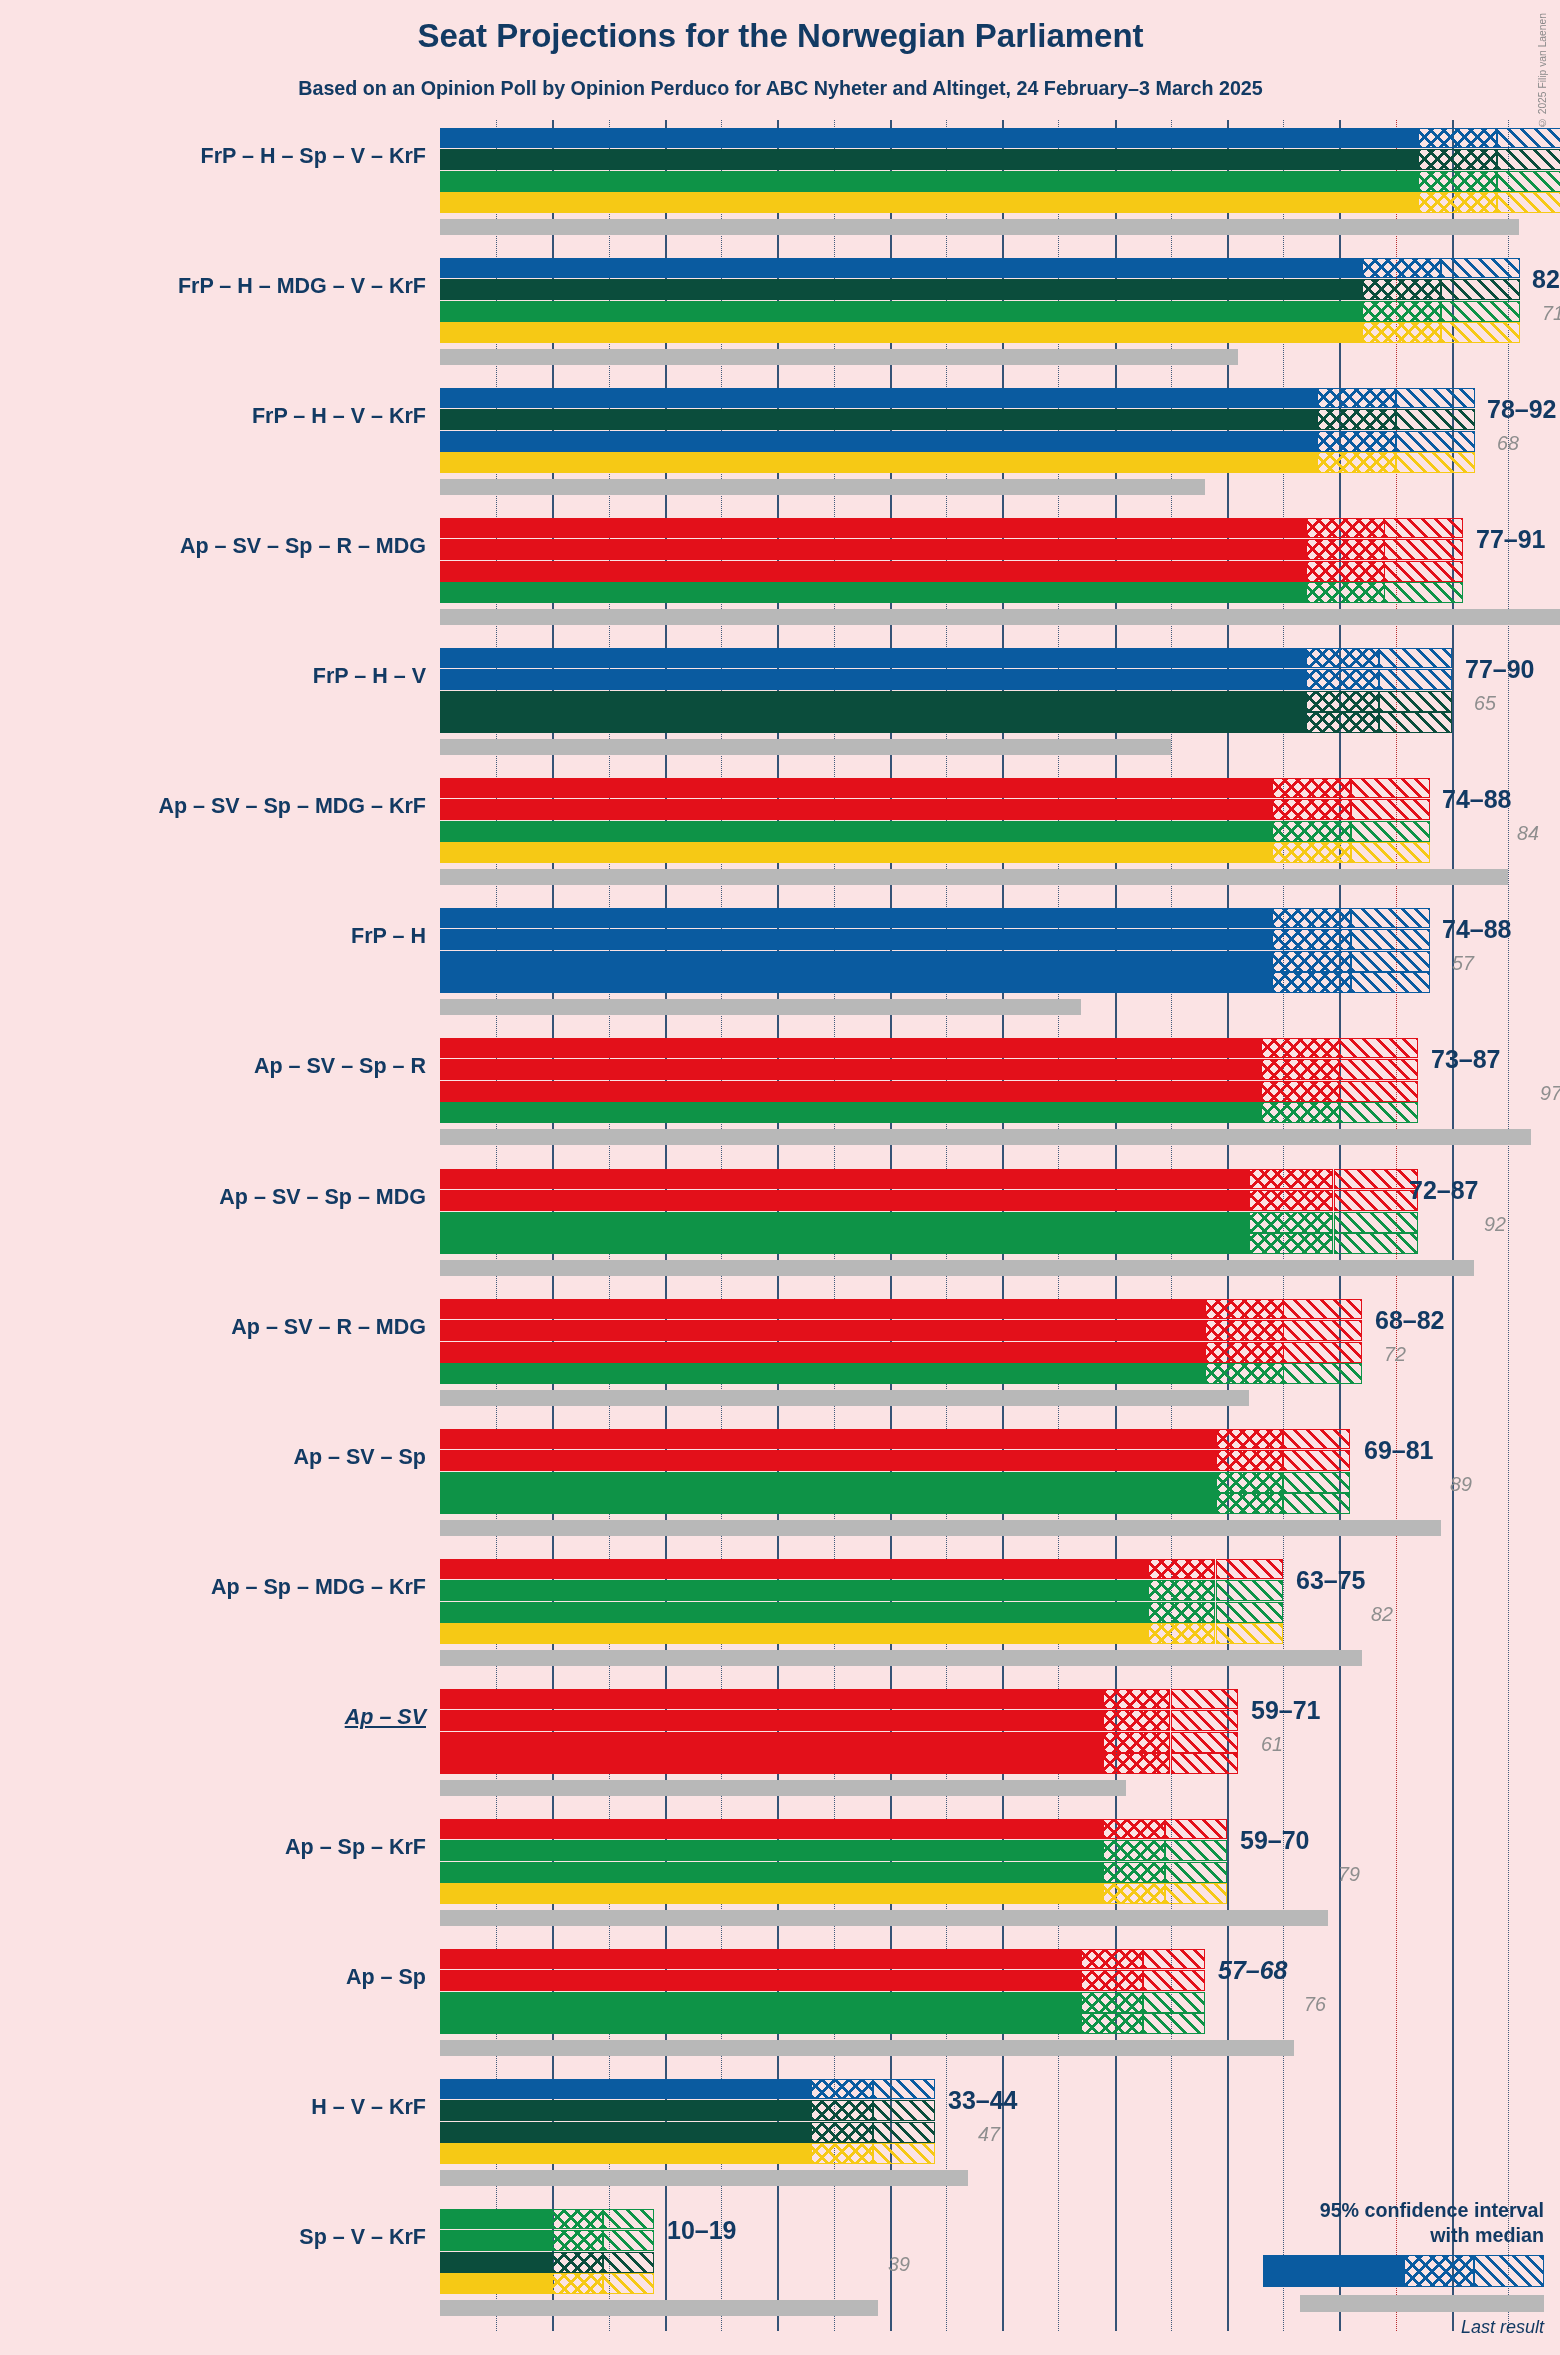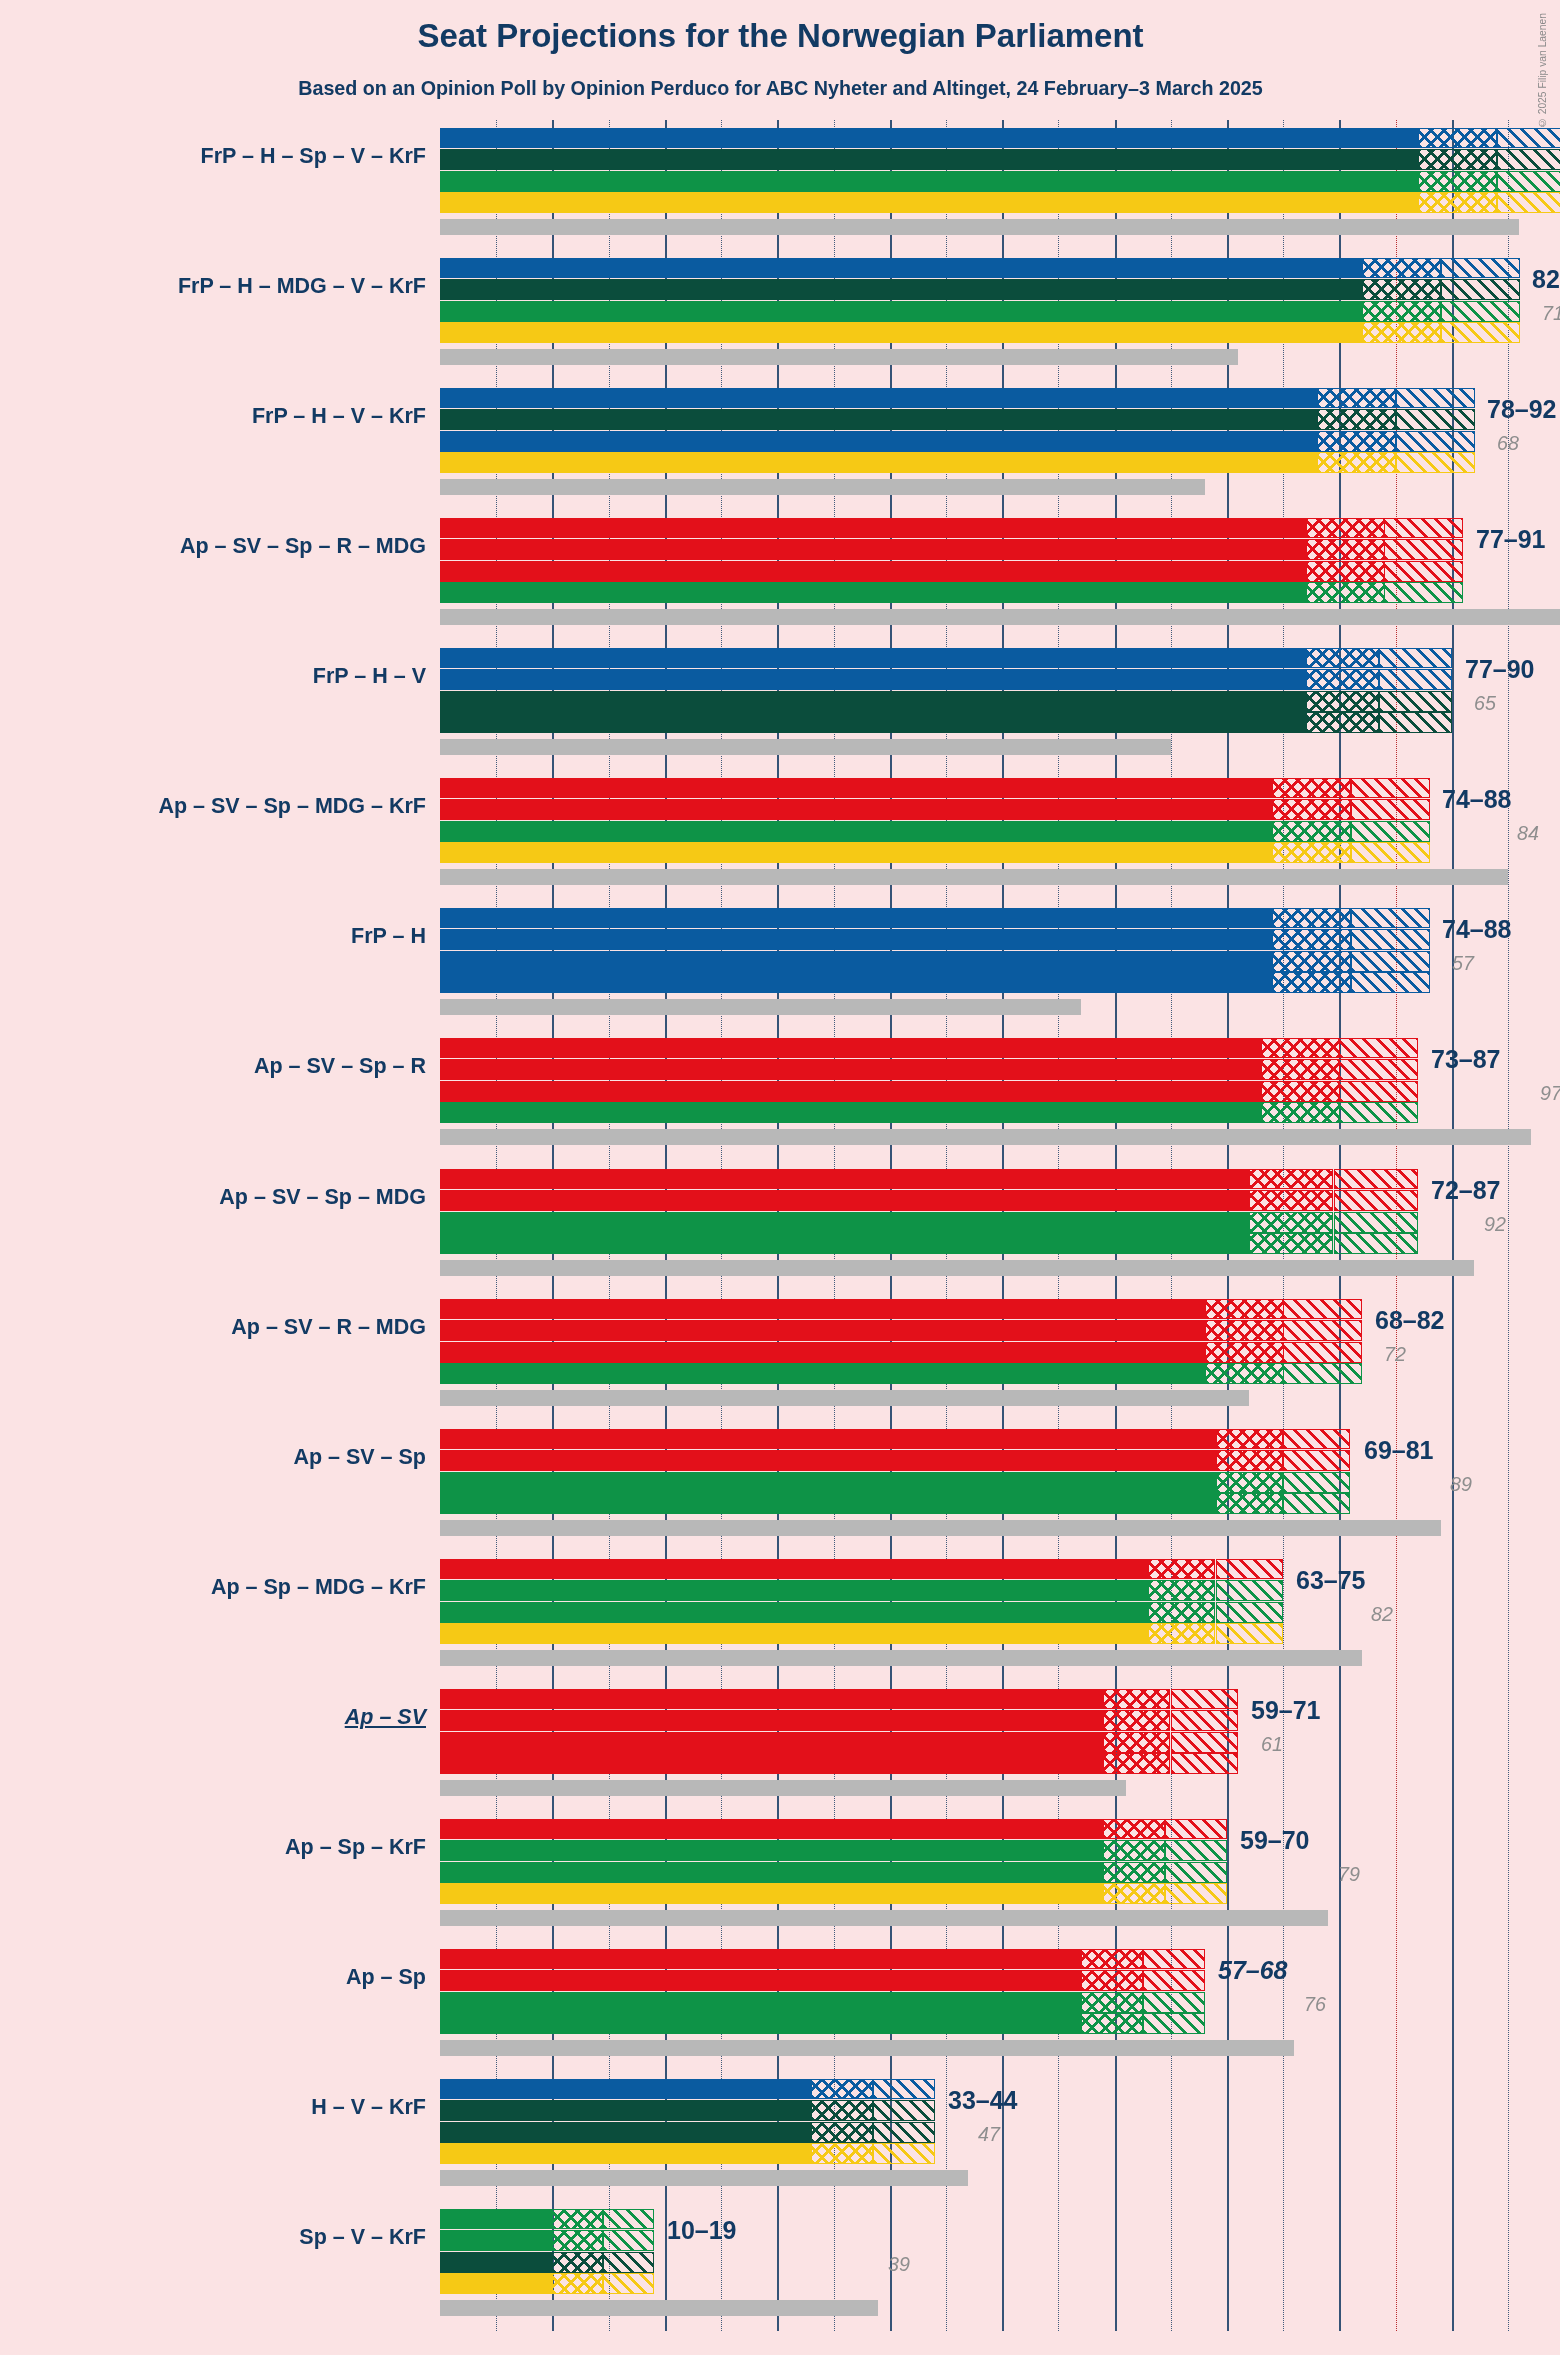--- a/index.html
+++ b/index.html
@@ -247,21 +247,21 @@
         <div class="bar" style="left: 0px; top: 29px; width: 809px; height: 20.6px; background: rgb(227, 16, 26);"></div>
         <div class="ci" style="left: 809px; top: 29px; width: 84px; height: 20.6px; border: 1.9px solid rgb(227, 16, 26); box-sizing: border-box; background: repeating-linear-gradient(45deg, rgb(227, 16, 26) 0px, rgb(227, 16, 26) 2.8px, transparent 2.8px, transparent 9.4px), repeating-linear-gradient(-45deg, rgb(227, 16, 26) 0px, rgb(227, 16, 26) 2.8px, transparent 2.8px, transparent 9.4px);"></div>
         <div class="ci" style="left: 894px; top: 29px; width: 84px; height: 20.6px; border: 1.9px solid rgb(227, 16, 26); box-sizing: border-box; background: repeating-linear-gradient(45deg, rgb(227, 16, 26) 0px, rgb(227, 16, 26) 2.8px, transparent 2.8px, transparent 9.4px);"></div>
         <div class="bar" style="left: 0px; top: 51px; width: 809px; height: 20.6px; background: rgb(14, 147, 71);"></div>
         <div class="ci" style="left: 809px; top: 51px; width: 84px; height: 20.6px; border: 1.9px solid rgb(14, 147, 71); box-sizing: border-box; background: repeating-linear-gradient(45deg, rgb(14, 147, 71) 0px, rgb(14, 147, 71) 2.8px, transparent 2.8px, transparent 9.4px), repeating-linear-gradient(-45deg, rgb(14, 147, 71) 0px, rgb(14, 147, 71) 2.8px, transparent 2.8px, transparent 9.4px);"></div>
         <div class="ci" style="left: 894px; top: 51px; width: 84px; height: 20.6px; border: 1.9px solid rgb(14, 147, 71); box-sizing: border-box; background: repeating-linear-gradient(45deg, rgb(14, 147, 71) 0px, rgb(14, 147, 71) 2.8px, transparent 2.8px, transparent 9.4px);"></div>
         <div class="bar" style="left: 0px; top: 72px; width: 809px; height: 20.6px; background: rgb(14, 147, 71);"></div>
         <div class="ci" style="left: 809px; top: 72px; width: 84px; height: 20.6px; border: 1.9px solid rgb(14, 147, 71); box-sizing: border-box; background: repeating-linear-gradient(45deg, rgb(14, 147, 71) 0px, rgb(14, 147, 71) 2.8px, transparent 2.8px, transparent 9.4px), repeating-linear-gradient(-45deg, rgb(14, 147, 71) 0px, rgb(14, 147, 71) 2.8px, transparent 2.8px, transparent 9.4px);"></div>
         <div class="ci" style="left: 894px; top: 72px; width: 84px; height: 20.6px; border: 1.9px solid rgb(14, 147, 71); box-sizing: border-box; background: repeating-linear-gradient(45deg, rgb(14, 147, 71) 0px, rgb(14, 147, 71) 2.8px, transparent 2.8px, transparent 9.4px);"></div>
         <div class="lastres" style="left: 0px; top: 99px; width: 1034px; height: 16px;"></div>
-        <div class="range" style="left: 991px; top: 15px;">72–87</div>
+        <div class="range" style="left: 969px; top: 15px;">72–87</div>
         <div class="lastval" style="left: 1044px; top: 52px;">92</div>
       </div>
       <div class="row" style="top: 1171px; height: 130px;">
         <div class="rowlabel" style="left: -440px; width: 426px; top: 24px;">Ap – SV – R – MDG</div>
         <div class="bar" style="left: 0px; top: 7.5px; width: 765px; height: 20.6px; background: rgb(227, 16, 26);"></div>
         <div class="ci" style="left: 765px; top: 7.5px; width: 79px; height: 20.6px; border: 1.9px solid rgb(227, 16, 26); box-sizing: border-box; background: repeating-linear-gradient(45deg, rgb(227, 16, 26) 0px, rgb(227, 16, 26) 2.8px, transparent 2.8px, transparent 9.4px), repeating-linear-gradient(-45deg, rgb(227, 16, 26) 0px, rgb(227, 16, 26) 2.8px, transparent 2.8px, transparent 9.4px);"></div>
         <div class="ci" style="left: 843px; top: 7.5px; width: 79px; height: 20.6px; border: 1.9px solid rgb(227, 16, 26); box-sizing: border-box; background: repeating-linear-gradient(45deg, rgb(227, 16, 26) 0px, rgb(227, 16, 26) 2.8px, transparent 2.8px, transparent 9.4px);"></div>
         <div class="bar" style="left: 0px; top: 29px; width: 765px; height: 20.6px; background: rgb(227, 16, 26);"></div>
         <div class="ci" style="left: 765px; top: 29px; width: 79px; height: 20.6px; border: 1.9px solid rgb(227, 16, 26); box-sizing: border-box; background: repeating-linear-gradient(45deg, rgb(227, 16, 26) 0px, rgb(227, 16, 26) 2.8px, transparent 2.8px, transparent 9.4px), repeating-linear-gradient(-45deg, rgb(227, 16, 26) 0px, rgb(227, 16, 26) 2.8px, transparent 2.8px, transparent 9.4px);"></div>
         <div class="ci" style="left: 843px; top: 29px; width: 79px; height: 20.6px; border: 1.9px solid rgb(227, 16, 26); box-sizing: border-box; background: repeating-linear-gradient(45deg, rgb(227, 16, 26) 0px, rgb(227, 16, 26) 2.8px, transparent 2.8px, transparent 9.4px);"></div>
@@ -396,14 +396,29 @@
         <div class="ci" style="left: 163px; top: 51px; width: 51px; height: 20.6px; border: 1.9px solid rgb(11, 77, 60); box-sizing: border-box; background: repeating-linear-gradient(45deg, rgb(11, 77, 60) 0px, rgb(11, 77, 60) 2.8px, transparent 2.8px, transparent 9.4px);"></div>
         <div class="bar" style="left: 0px; top: 72px; width: 112px; height: 20.6px; background: rgb(246, 201, 21);"></div>
         <div class="ci" style="left: 112px; top: 72px; width: 51px; height: 20.6px; border: 1.9px solid rgb(246, 201, 21); box-sizing: border-box; background: repeating-linear-gradient(45deg, rgb(246, 201, 21) 0px, rgb(246, 201, 21) 2.8px, transparent 2.8px, transparent 9.4px), repeating-linear-gradient(-45deg, rgb(246, 201, 21) 0px, rgb(246, 201, 21) 2.8px, transparent 2.8px, transparent 9.4px);"></div>
         <div class="ci" style="left: 163px; top: 72px; width: 51px; height: 20.6px; border: 1.9px solid rgb(246, 201, 21); box-sizing: border-box; background: repeating-linear-gradient(45deg, rgb(246, 201, 21) 0px, rgb(246, 201, 21) 2.8px, transparent 2.8px, transparent 9.4px);"></div>
         <div class="lastres" style="left: 0px; top: 99px; width: 438px; height: 16px;"></div>
         <div class="range" style="left: 227px; top: 15px;">10–19</div>
         <div class="lastval" style="left: 448px; top: 52px;">39</div>
       </div>
     </div>
 
+  <div class="legend">
+    <div class="l1">95% confidence interval</div>
+    <div class="l1">with median</div>
+    <div class="swatchrow">
+      <div class="sw" id="legend-sw" style="width: 281px; display: flex;">
+          <div style="width: 141px; height: 32px; background: rgb(10, 91, 160);"></div>
+          <div style="width: 70px; height: 32px; border: 1.9px solid rgb(10, 91, 160); box-sizing: border-box; background: repeating-linear-gradient(45deg, rgb(10, 91, 160) 0px, rgb(10, 91, 160) 2.8px, transparent 2.8px, transparent 9.4px), repeating-linear-gradient(-45deg, rgb(10, 91, 160) 0px, rgb(10, 91, 160) 2.8px, transparent 2.8px, transparent 9.4px);"></div>
+          <div style="width: 70px; height: 32px; border: 1.9px solid rgb(10, 91, 160); box-sizing: border-box; background: repeating-linear-gradient(45deg, rgb(10, 91, 160) 0px, rgb(10, 91, 160) 2.8px, transparent 2.8px, transparent 9.4px);"></div>
+        </div>
+    </div>
+    <div class="lastrow">
+      <div class="lastsw"></div>
+    </div>
+    <div class="lastlabel">Last result</div>
+  </div>
 </div>
 
 
 </body></html>

